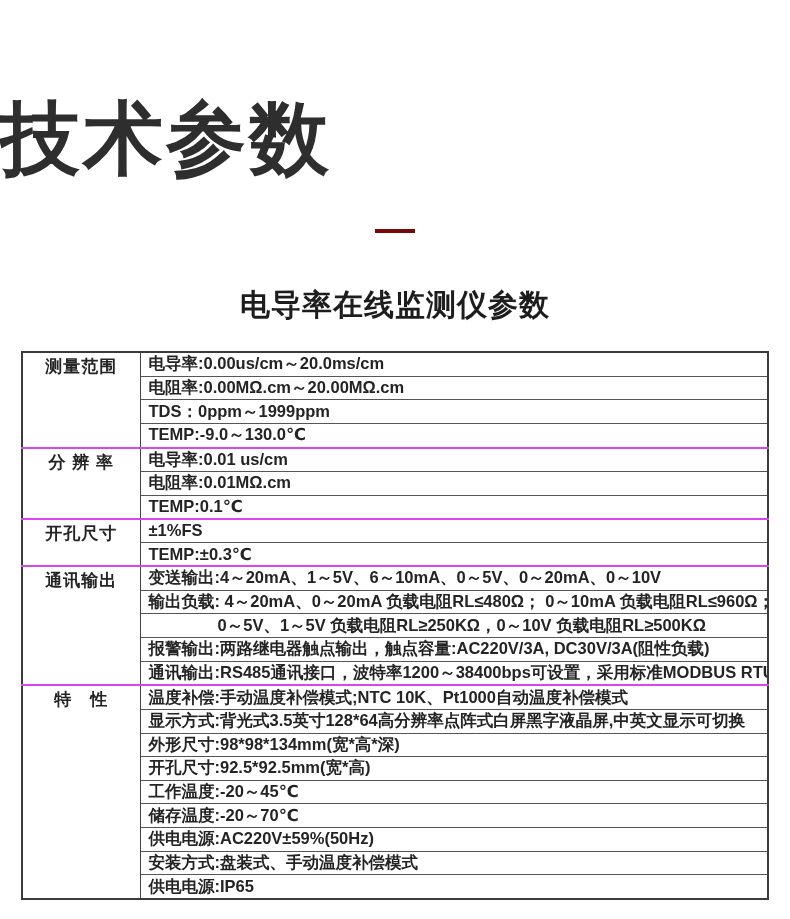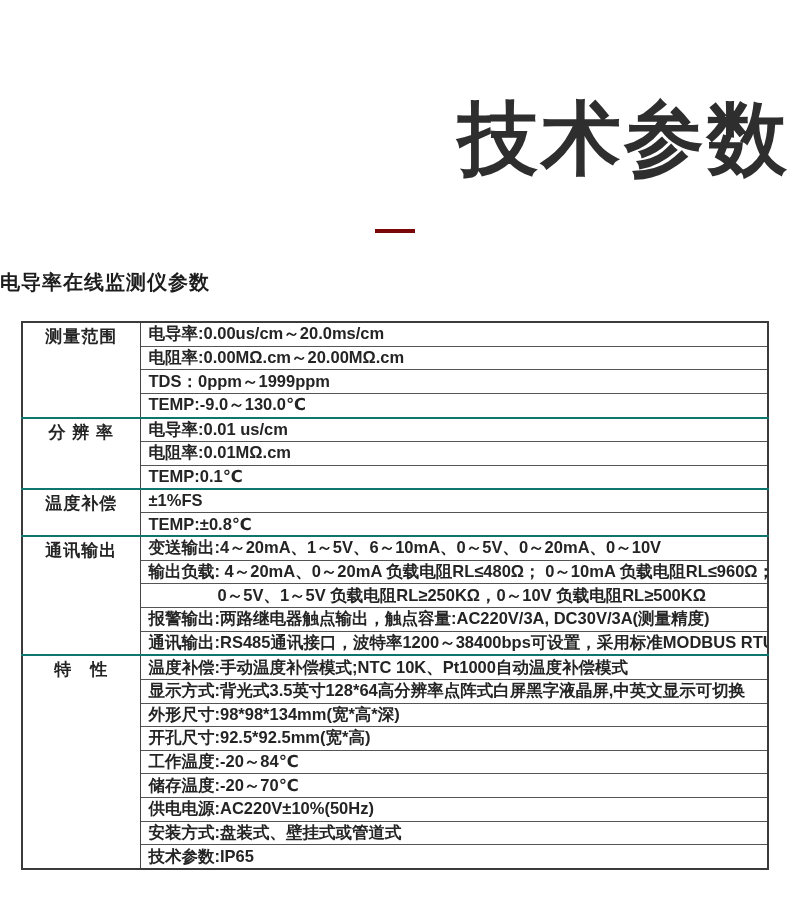--- a/index.html
+++ b/index.html
@@ -6,36 +6,36 @@
   html, body {
     width: 790px; height: 919px;
     background: #ffffff;
     font-family: "Liberation Sans", "DejaVu Sans", sans-serif;
     overflow: hidden;
   }
   .page { width: 790px; height: 919px; position: relative; }
 
   .main-title {
     padding-top: 97px;
-    text-align: right;
+    text-align: left;
     font-size: 80px;
     line-height: 1.05;
     font-weight: 900;
     letter-spacing: 3px;
     color: #2e2e2e;
   }
   .accent-divider {
     width: 40px; height: 4px;
     margin: 48px auto 0 auto;
     background: #7b0808;
   }
   .subtitle {
-    margin-top: 36px;
-    text-align: left;
-    font-size: 20px;
+    margin-top: 52px;
+    text-align: center;
+    font-size: 30px;
     font-weight: 700;
     letter-spacing: 1px;
     color: #1d1d1d;
   }
 
   .spec-table-wrap { margin: 25px auto 0 auto; width: 748px; }
   table.spec {
     width: 748px;
     height: 549px;
     border-collapse: collapse;
@@ -59,21 +59,21 @@
     font-weight: 700;
     font-size: 17px;
     border-right: 1.5px solid #454545;
     letter-spacing: 1px;
   }
   td.value {
     padding-left: 8px;
     border-top: 1px solid #555555;
   }
   tr.first-row td.value { border-top: none; }
-  tr.group-start td { border-top: 2px solid #0f766e; }
+  tr.group-start td { border-top: 2px solid #d946ef; }
   td.value.center { text-align: center; padding-left: 16px; }
 </style>
 </head>
 <body>
 
 <div class="page">
 
   <div class="main-title">技术参数</div>
 
   <div class="accent-divider" style="background: rgb(123, 8, 8);"></div>
@@ -107,70 +107,70 @@
         <td class="value">电导率:0.01 us/cm</td>
       </tr>
       <tr>
             <td class="value">电阻率:0.01MΩ.cm</td>
           </tr>
       <tr>
             <td class="value">TEMP:0.1℃</td>
           </tr>
 
       <tr class="group-start">
-        <td class="label" rowspan="2">温度补偿</td>
+        <td class="label" rowspan="2">开孔尺寸</td>
         <td class="value">±1%FS</td>
       </tr>
       <tr>
-            <td class="value">TEMP:±0.8℃</td>
+            <td class="value">TEMP:±0.3℃</td>
           </tr>
 
       <tr class="group-start">
         <td class="label" rowspan="5">通讯输出</td>
         <td class="value">变送输出:4～20mA、1～5V、6～10mA、0～5V、0～20mA、0～10V</td>
       </tr>
       <tr>
             <td class="value">输出负载: 4～20mA、0～20mA 负载电阻RL≤480Ω； 0～10mA 负载电阻RL≤960Ω；</td>
           </tr>
       <tr>
             <td class="value center">0～5V、1～5V 负载电阻RL≥250KΩ，0～10V 负载电阻RL≥500KΩ</td>
           </tr>
       <tr>
-            <td class="value">报警输出:两路继电器触点输出，触点容量:AC220V/3A, DC30V/3A(测量精度)</td>
+            <td class="value">报警输出:两路继电器触点输出，触点容量:AC220V/3A, DC30V/3A(阻性负载)</td>
           </tr>
       <tr>
             <td class="value">通讯输出:RS485通讯接口，波特率1200～38400bps可设置，采用标准MODBUS RTU通讯协议</td>
           </tr>
 
       <tr class="group-start">
         <td class="label" rowspan="9">特　性</td>
         <td class="value">温度补偿:手动温度补偿模式;NTC 10K、Pt1000自动温度补偿模式</td>
       </tr>
       <tr>
             <td class="value">显示方式:背光式3.5英寸128*64高分辨率点阵式白屏黑字液晶屏,中英文显示可切换</td>
           </tr>
       <tr>
             <td class="value">外形尺寸:98*98*134mm(宽*高*深)</td>
           </tr>
       <tr>
             <td class="value">开孔尺寸:92.5*92.5mm(宽*高)</td>
           </tr>
       <tr>
-            <td class="value">工作温度:-20～84℃</td>
+            <td class="value">工作温度:-20～45℃</td>
           </tr>
       <tr>
             <td class="value">储存温度:-20～70℃</td>
           </tr>
       <tr>
-            <td class="value">供电电源:AC220V±10%(50Hz)</td>
+            <td class="value">供电电源:AC220V±59%(50Hz)</td>
           </tr>
       <tr>
-            <td class="value">安装方式:盘装式、壁挂式或管道式</td>
+            <td class="value">安装方式:盘装式、手动温度补偿模式</td>
           </tr>
       <tr>
-            <td class="value">技术参数:IP65</td>
+            <td class="value">供电电源:IP65</td>
           </tr>
 
     </tbody>
       </table>
   </div>
 
 </div>
 
 </body></html>

